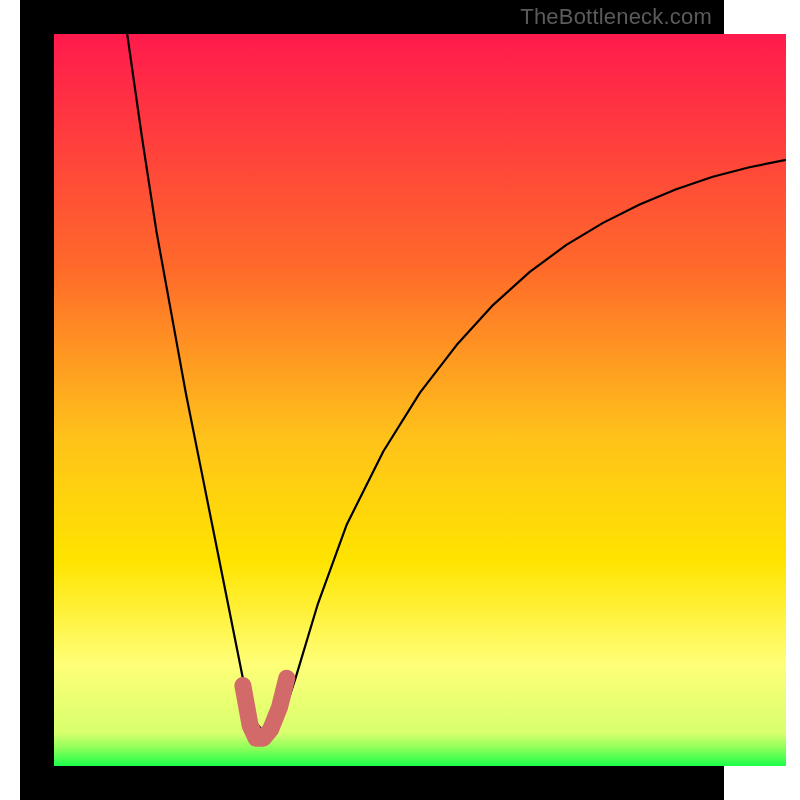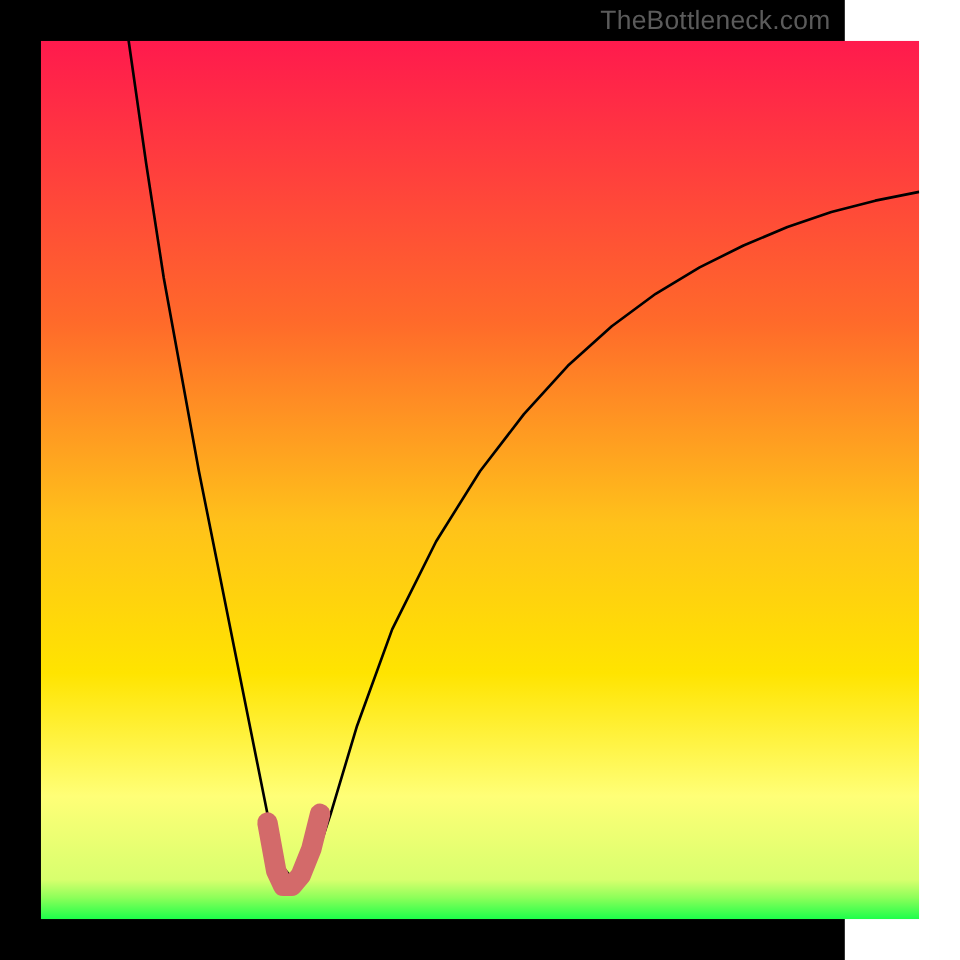--- a/index.html
+++ b/index.html
@@ -8,20 +8,21 @@
     width: 800px;
     height: 800px;
     overflow: hidden;
     font-family: Arial, sans-serif;
   }
   .frame {
     width: 704px;
     height: 800px;
     background: #000;
     position: relative;
+    margin-left: 20px;
   }
   .watermark {
     position: absolute;
     top: 4px;
     right: 12px;
     color: #5b5b5b;
     font-size: 22px;
     font-weight: 500;
     letter-spacing: 0.2px;
     z-index: 10;

